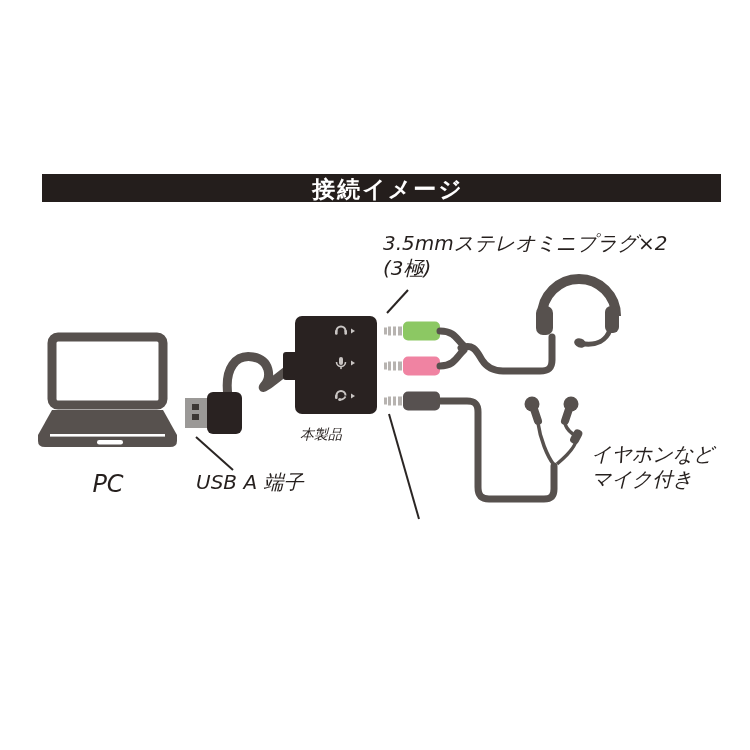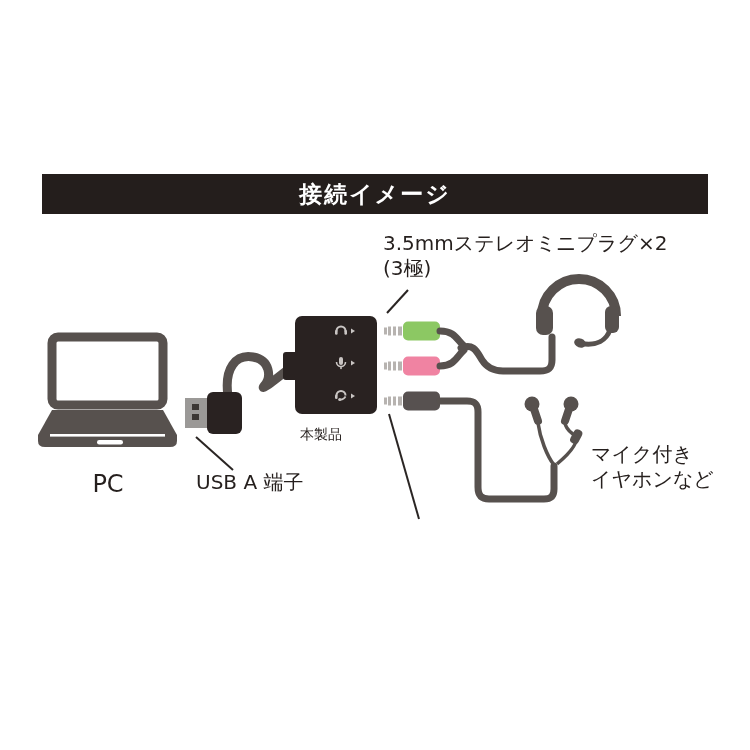--- a/index.html
+++ b/index.html
@@ -1,21 +1,21 @@
 <!DOCTYPE html>
 <html><head>
 <meta charset="utf-8">
 <style>
   html,body{margin:0;padding:0;background:#ffffff;}
   #page{position:relative;width:750px;height:750px;background:#ffffff;overflow:hidden;
         font-family:"DejaVu Sans","Liberation Sans",sans-serif;color:#251f1d;}
-  #header-bar{position:absolute;left:42px;top:174px;width:666px;height:40px;
-        background:#241e1c;display:flex;align-items:center;justify-content:center;}
+  #header-bar{position:absolute;left:42px;top:174px;width:666px;height:28px;
+        background:#241e1c;display:flex;align-items:flex-start;justify-content:center;padding-left:13px;}
   #header-bar .title{color:#ffffff;font-size:23px;font-weight:bold;letter-spacing:2px;}
-  .lbl{position:absolute;font-size:20px;line-height:25px;white-space:nowrap;color:#251f1d;}
+  .lbl{position:absolute;font-size:20px;line-height:25px;white-space:nowrap;color:#251f1d;font-style:italic;}
   #diagram-svg{position:absolute;left:0;top:0;width:750px;height:750px;}
   #pc-label{left:38px;top:452px;width:140px;text-align:center;font-size:24px;margin-top:20px;}
   #usb-label{left:196px;top:470px;}
   #product-label{left:300px;top:422px;font-size:14px;}
   #top-plug-label{left:383px;top:231px;}
   #headset-label{left:562px;top:354px;}
   #earphone-label{left:591px;top:442px;}
   #bottom-plug-label{left:380px;top:523px;}
 </style>
 </head>
@@ -136,18 +136,18 @@
   </div>
 
   <div class="lbl" id="pc-label">PC</div>
 
   <div class="lbl" id="usb-label">USB A 端子</div>
 
   <div class="lbl" id="product-label">本製品</div>
 
 
   <div class="lbl" id="earphone-label">
+    <div>イヤホンなど</div>
     <div>マイク付き</div>
-    <div>イヤホンなど</div>
   </div>
 
 
 </div>
 
 </body></html>

